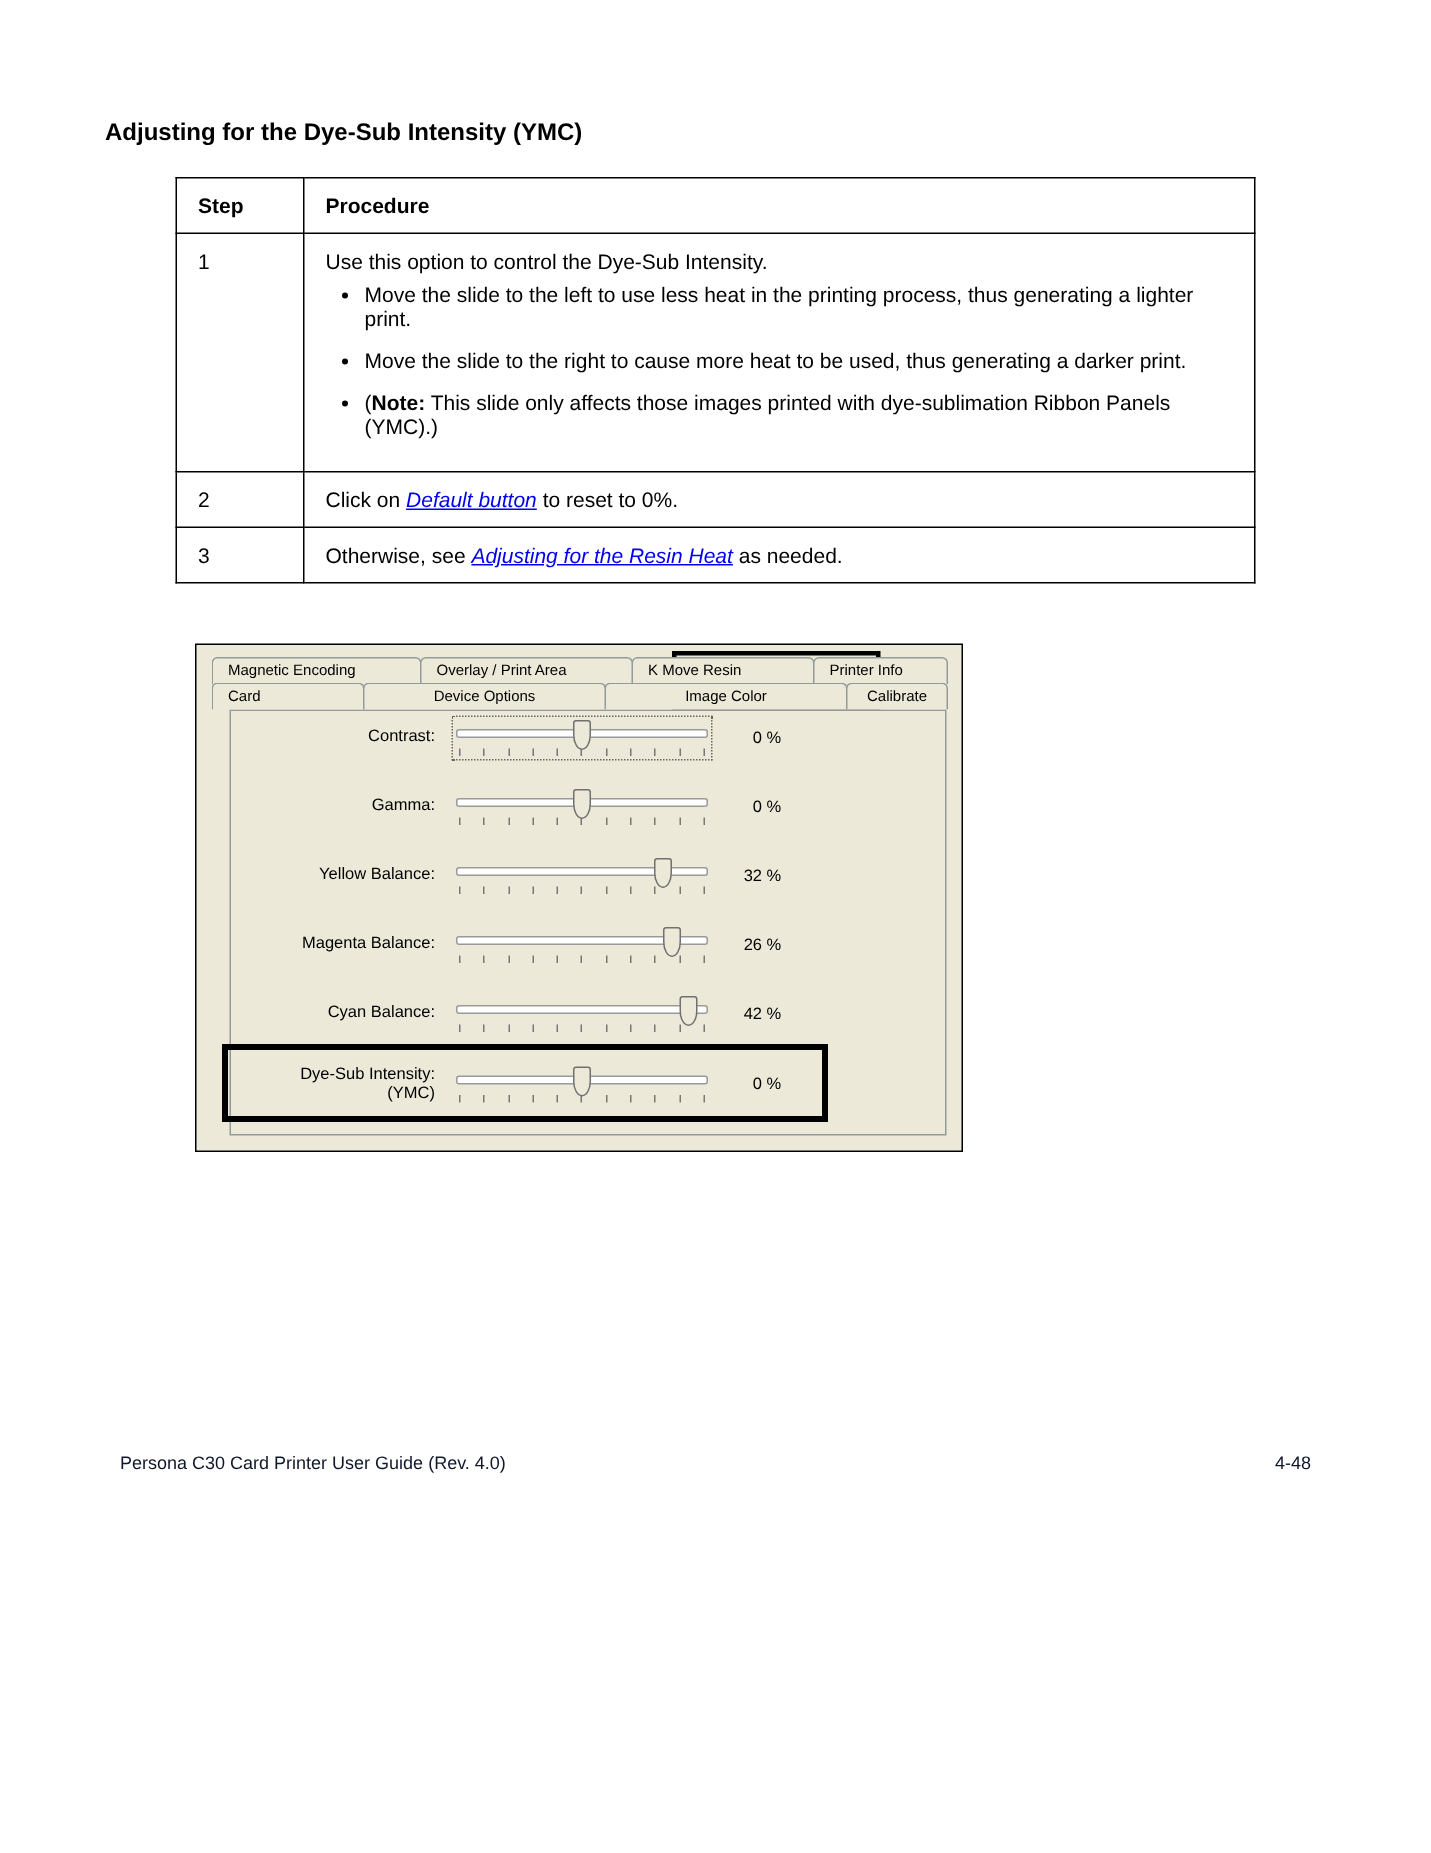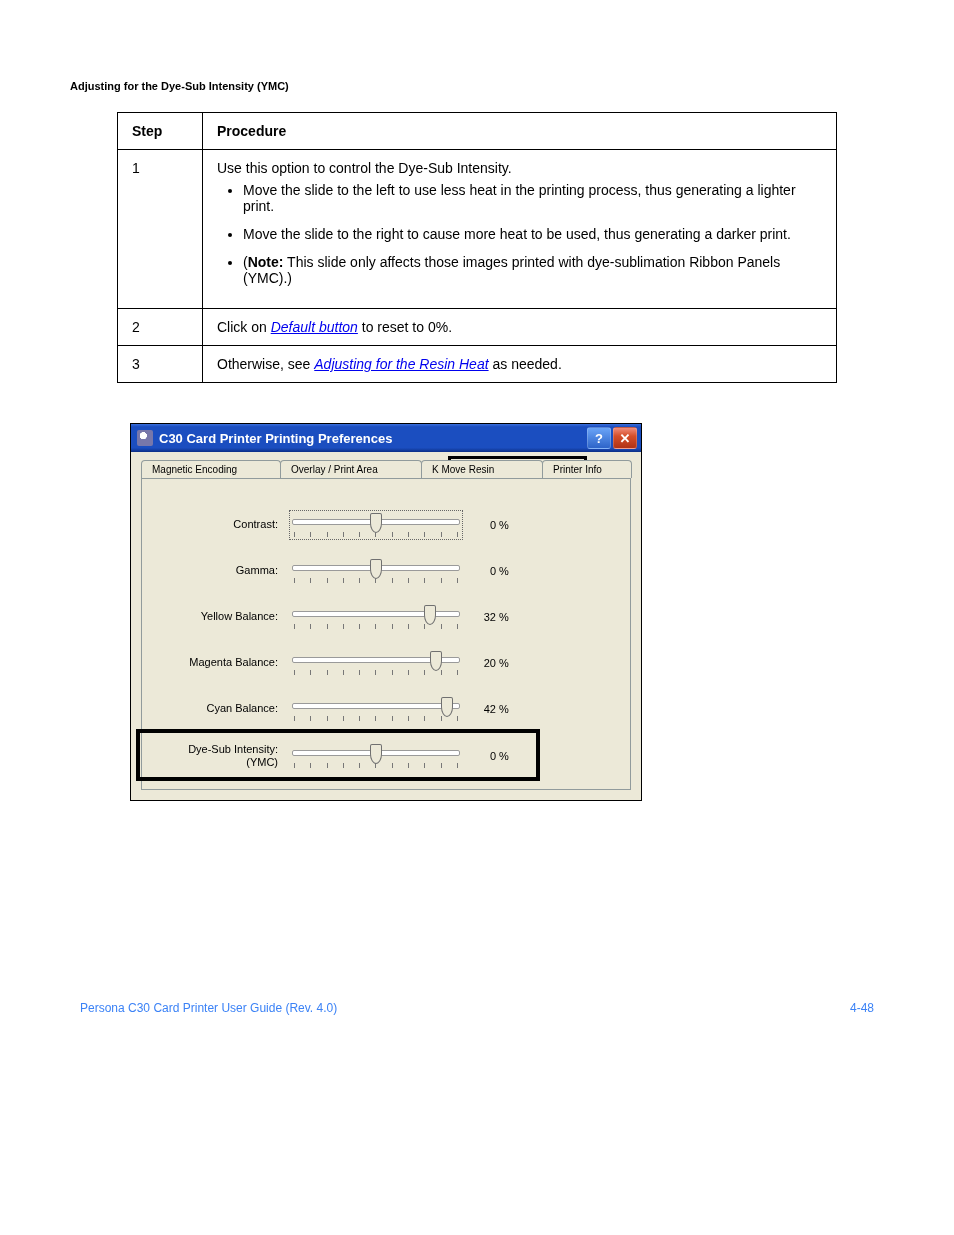--- a/index.html
+++ b/index.html
@@ -7,21 +7,21 @@
   padding: 0;
   background: #fff;
   font-family: Arial, Helvetica, sans-serif;
   width: 954px;
 }
 .page {
   padding: 80px 70px 40px 70px;
 }
 .section-title {
   font-weight: bold;
-  font-size: 11px;
+  font-size: 16px;
   margin-bottom: 20px;
 }
 table.steps {
   border-collapse: collapse;
   width: 720px;
   margin: 0 auto 40px auto;
   font-size: 14px;
 }
 table.steps th, table.steps td {
   border: 1px solid #000;
@@ -111,22 +111,22 @@
 .tab-highlight {
   position: absolute;
   border: 3px solid #000;
   pointer-events: none;
 }
 .hl-imagecolor { top: 4px; left: 317px; width: 133px; height: 34px; }
 
 
 .panel {
   border: 1px solid #919b9c;
-  margin: 0 10px 10px 10px;
-  padding: 34px 12px 20px 12px;
+  margin: 0 10px 10px 22px;
+  padding: 6px 12px 20px 12px;
   background: #ece9d8;
   position: relative;
 }
 .panel::before {
   
   content: "";
 }
 .row {
   display: flex;
   align-items: center;
@@ -192,21 +192,21 @@
   width: 396px;
   height: 44px;
   border: 4px solid #000;
   pointer-events: none;
 }
 
 .footer {
   margin-top: 200px;
   padding: 0 10px;
   font-size: 12px;
-  color: #3b82f6;
+  color: #0f172a;
   display: flex;
   justify-content: space-between;
 }
 </style>
 </head>
 <body>
 
 <div class="page">
 
   <div class="section-title">Adjusting for the Dye-Sub Intensity (YMC)</div>
@@ -241,34 +241,34 @@
       <td>
         <span>Otherwise, see </span>
         <a class="link" href="#">Adjusting for the Resin Heat</a>
         <span> as needed.</span>
       </td>
     </tr>
   </tbody>
     </table>
 
   <div class="shot">
-    <div class="tb">
-      <span class="ico"></span>
-      <span class="ttl">C30 Card Printer Printing Preferences</span>
-      <span class="btn help">?</span>
-      <span class="btn close">✕</span>
-    </div>
 
     <div class="tabs">
       <div class="tabrow top">
         <div class="tab" style="width:118px">Magnetic Encoding</div>
         <div class="tab" style="width:120px">Overlay / Print Area</div>
         <div class="tab" style="width:100px">K Move Resin</div>
         <div class="tab" style="flex:1">Printer Info</div>
       </div>
+      <div class="tabrow bottom">
+        <div class="tab" style="width:80px">Card</div>
+        <div class="tab" style="width:140px;text-align:center">Device Options</div>
+        <div class="tab sel" style="width:140px;text-align:center">Image Color</div>
+        <div class="tab" style="flex:1;text-align:center">Calibrate</div>
+      </div>
       <div class="tab-highlight hl-imagecolor"></div>
     </div>
 
     <div class="panel" id="sliders">
         <div class="row">
           <div class="lbl">Contrast:</div>
           <div class="slider dotted">
             <div class="track"></div>
             <div class="ticks">
               <span></span>
@@ -344,21 +344,21 @@
               <span></span>
               <span></span>
               <span></span>
               <span></span>
               <span></span>
               <span></span>
               <span></span>
             </div>
             <div class="thumb" style="left: 86%;"></div>
           </div>
-          <div class="val">20</div>
+          <div class="val">26</div>
           <div class="pct">%</div>
         </div>
         <div class="row">
           <div class="lbl">Cyan Balance:</div>
           <div class="slider">
             <div class="track"></div>
             <div class="ticks">
               <span></span>
               <span></span>
               <span></span>

